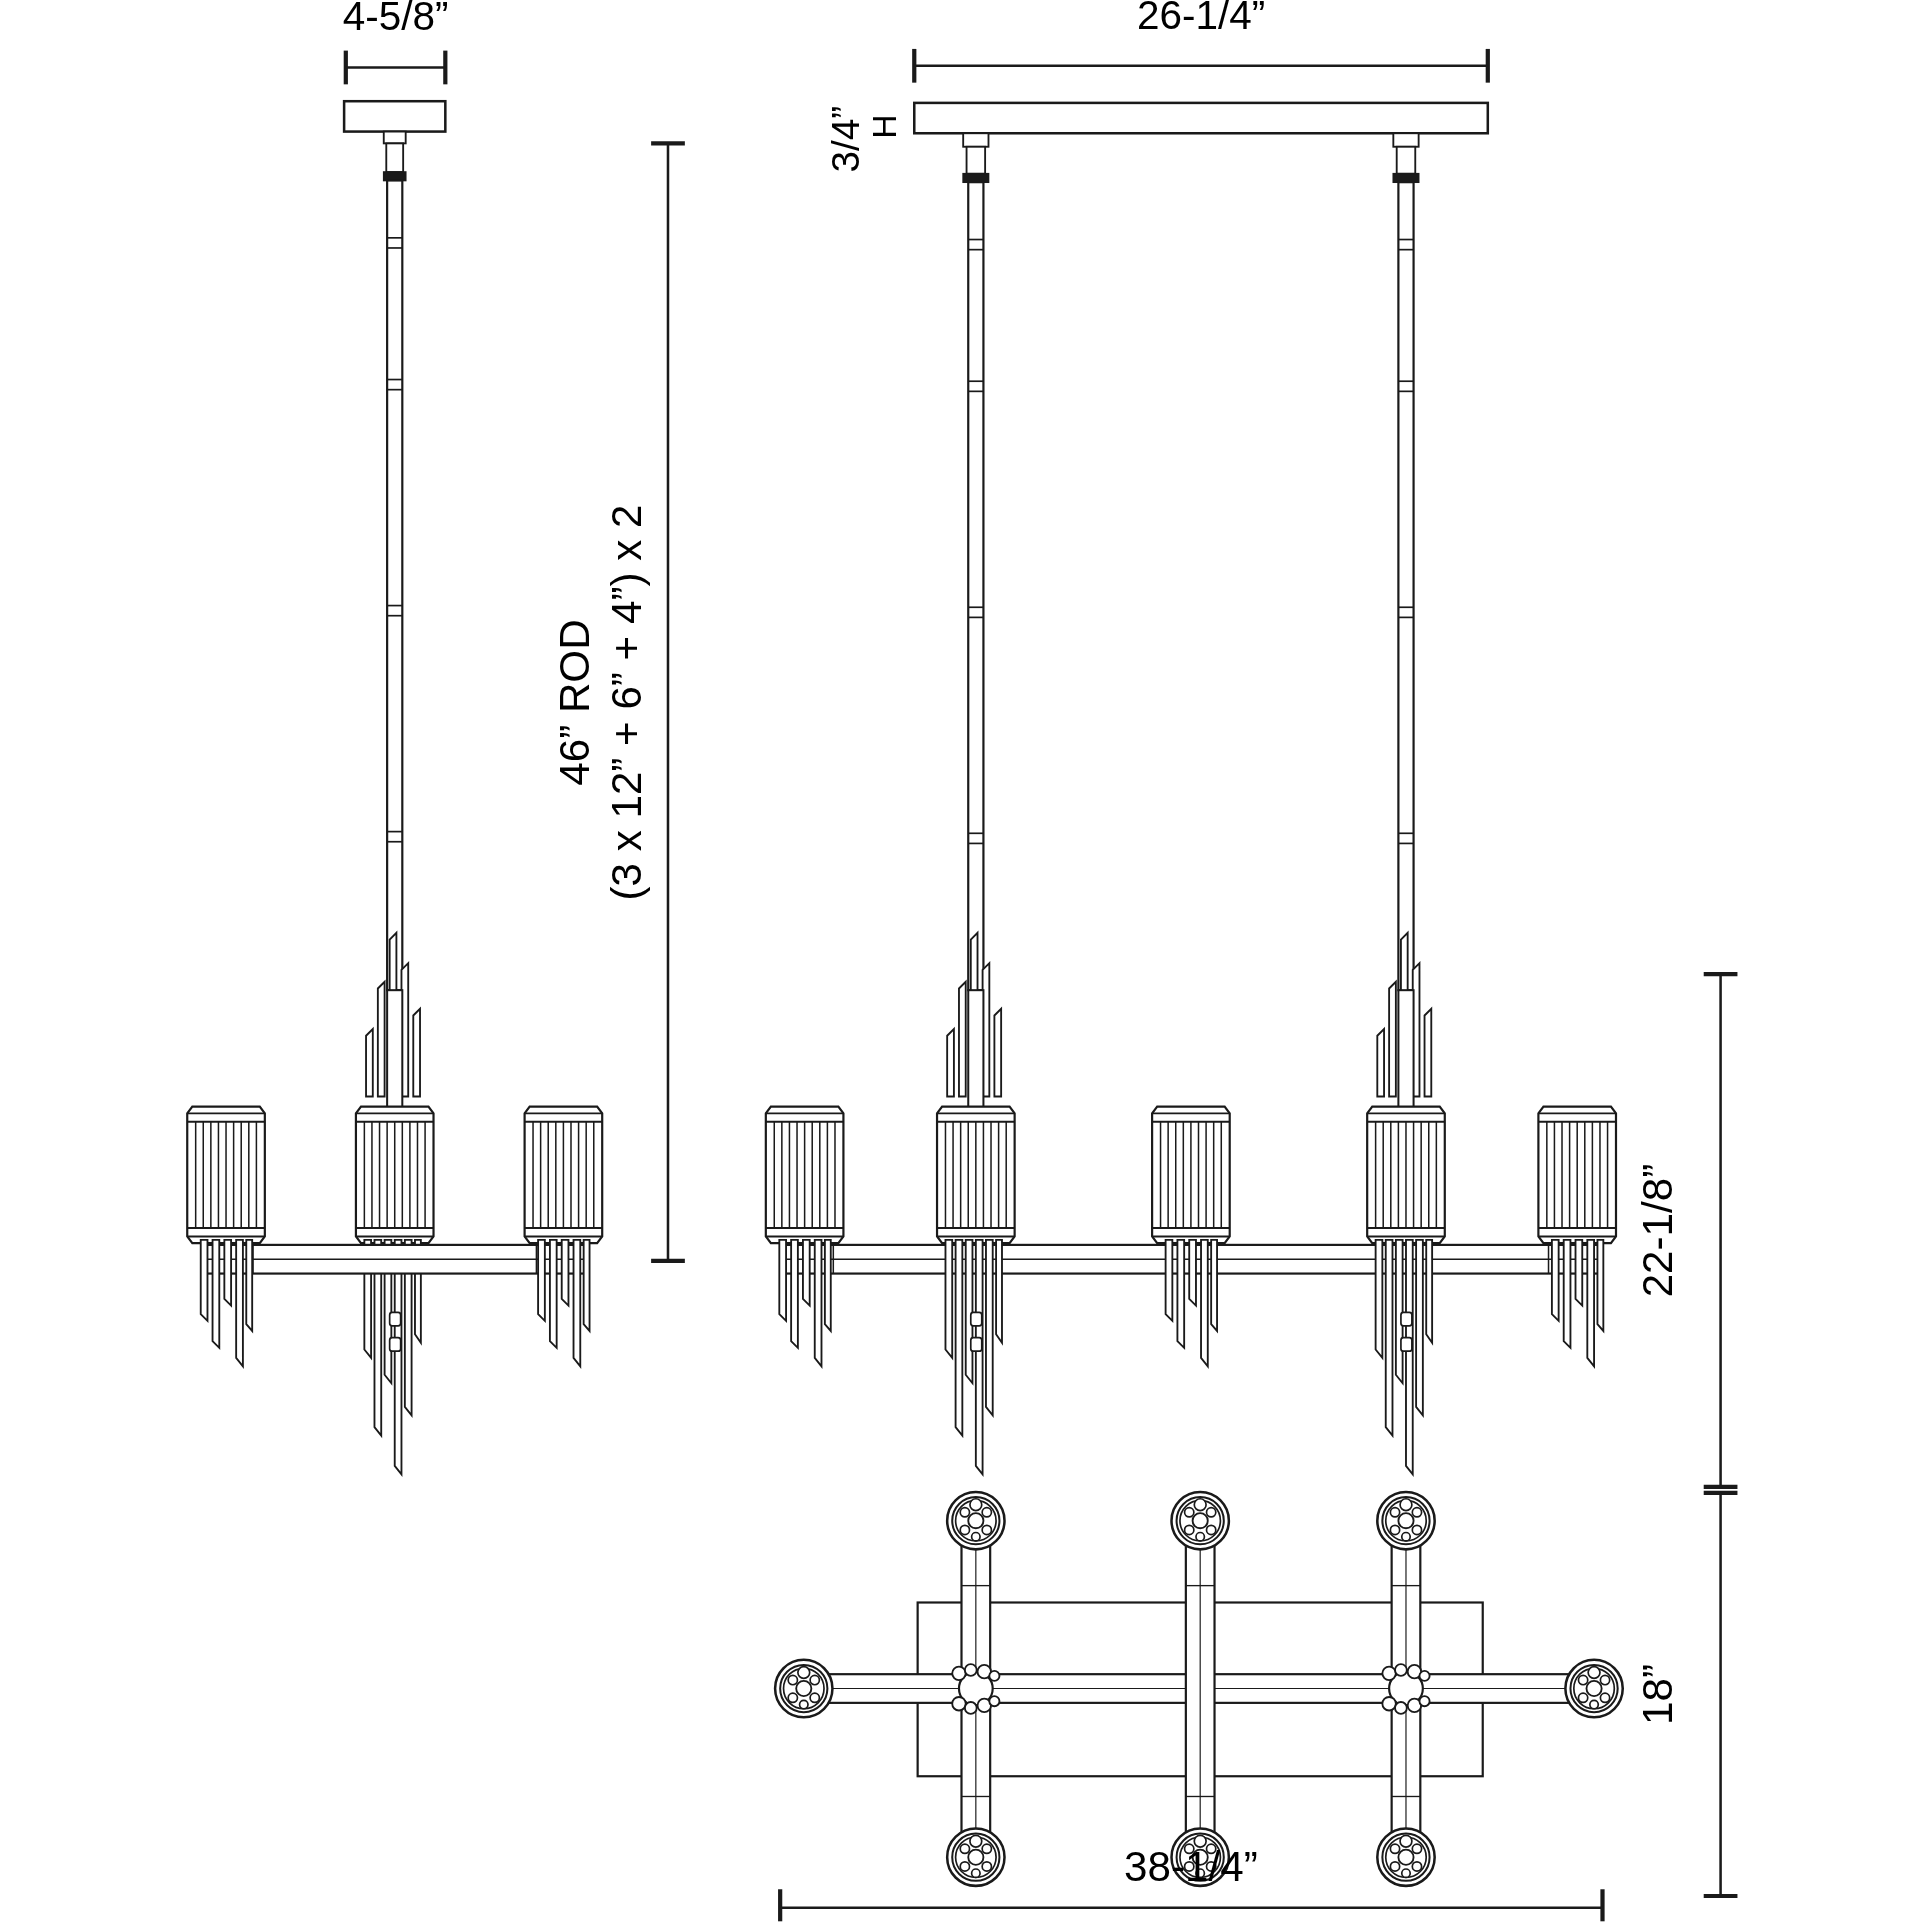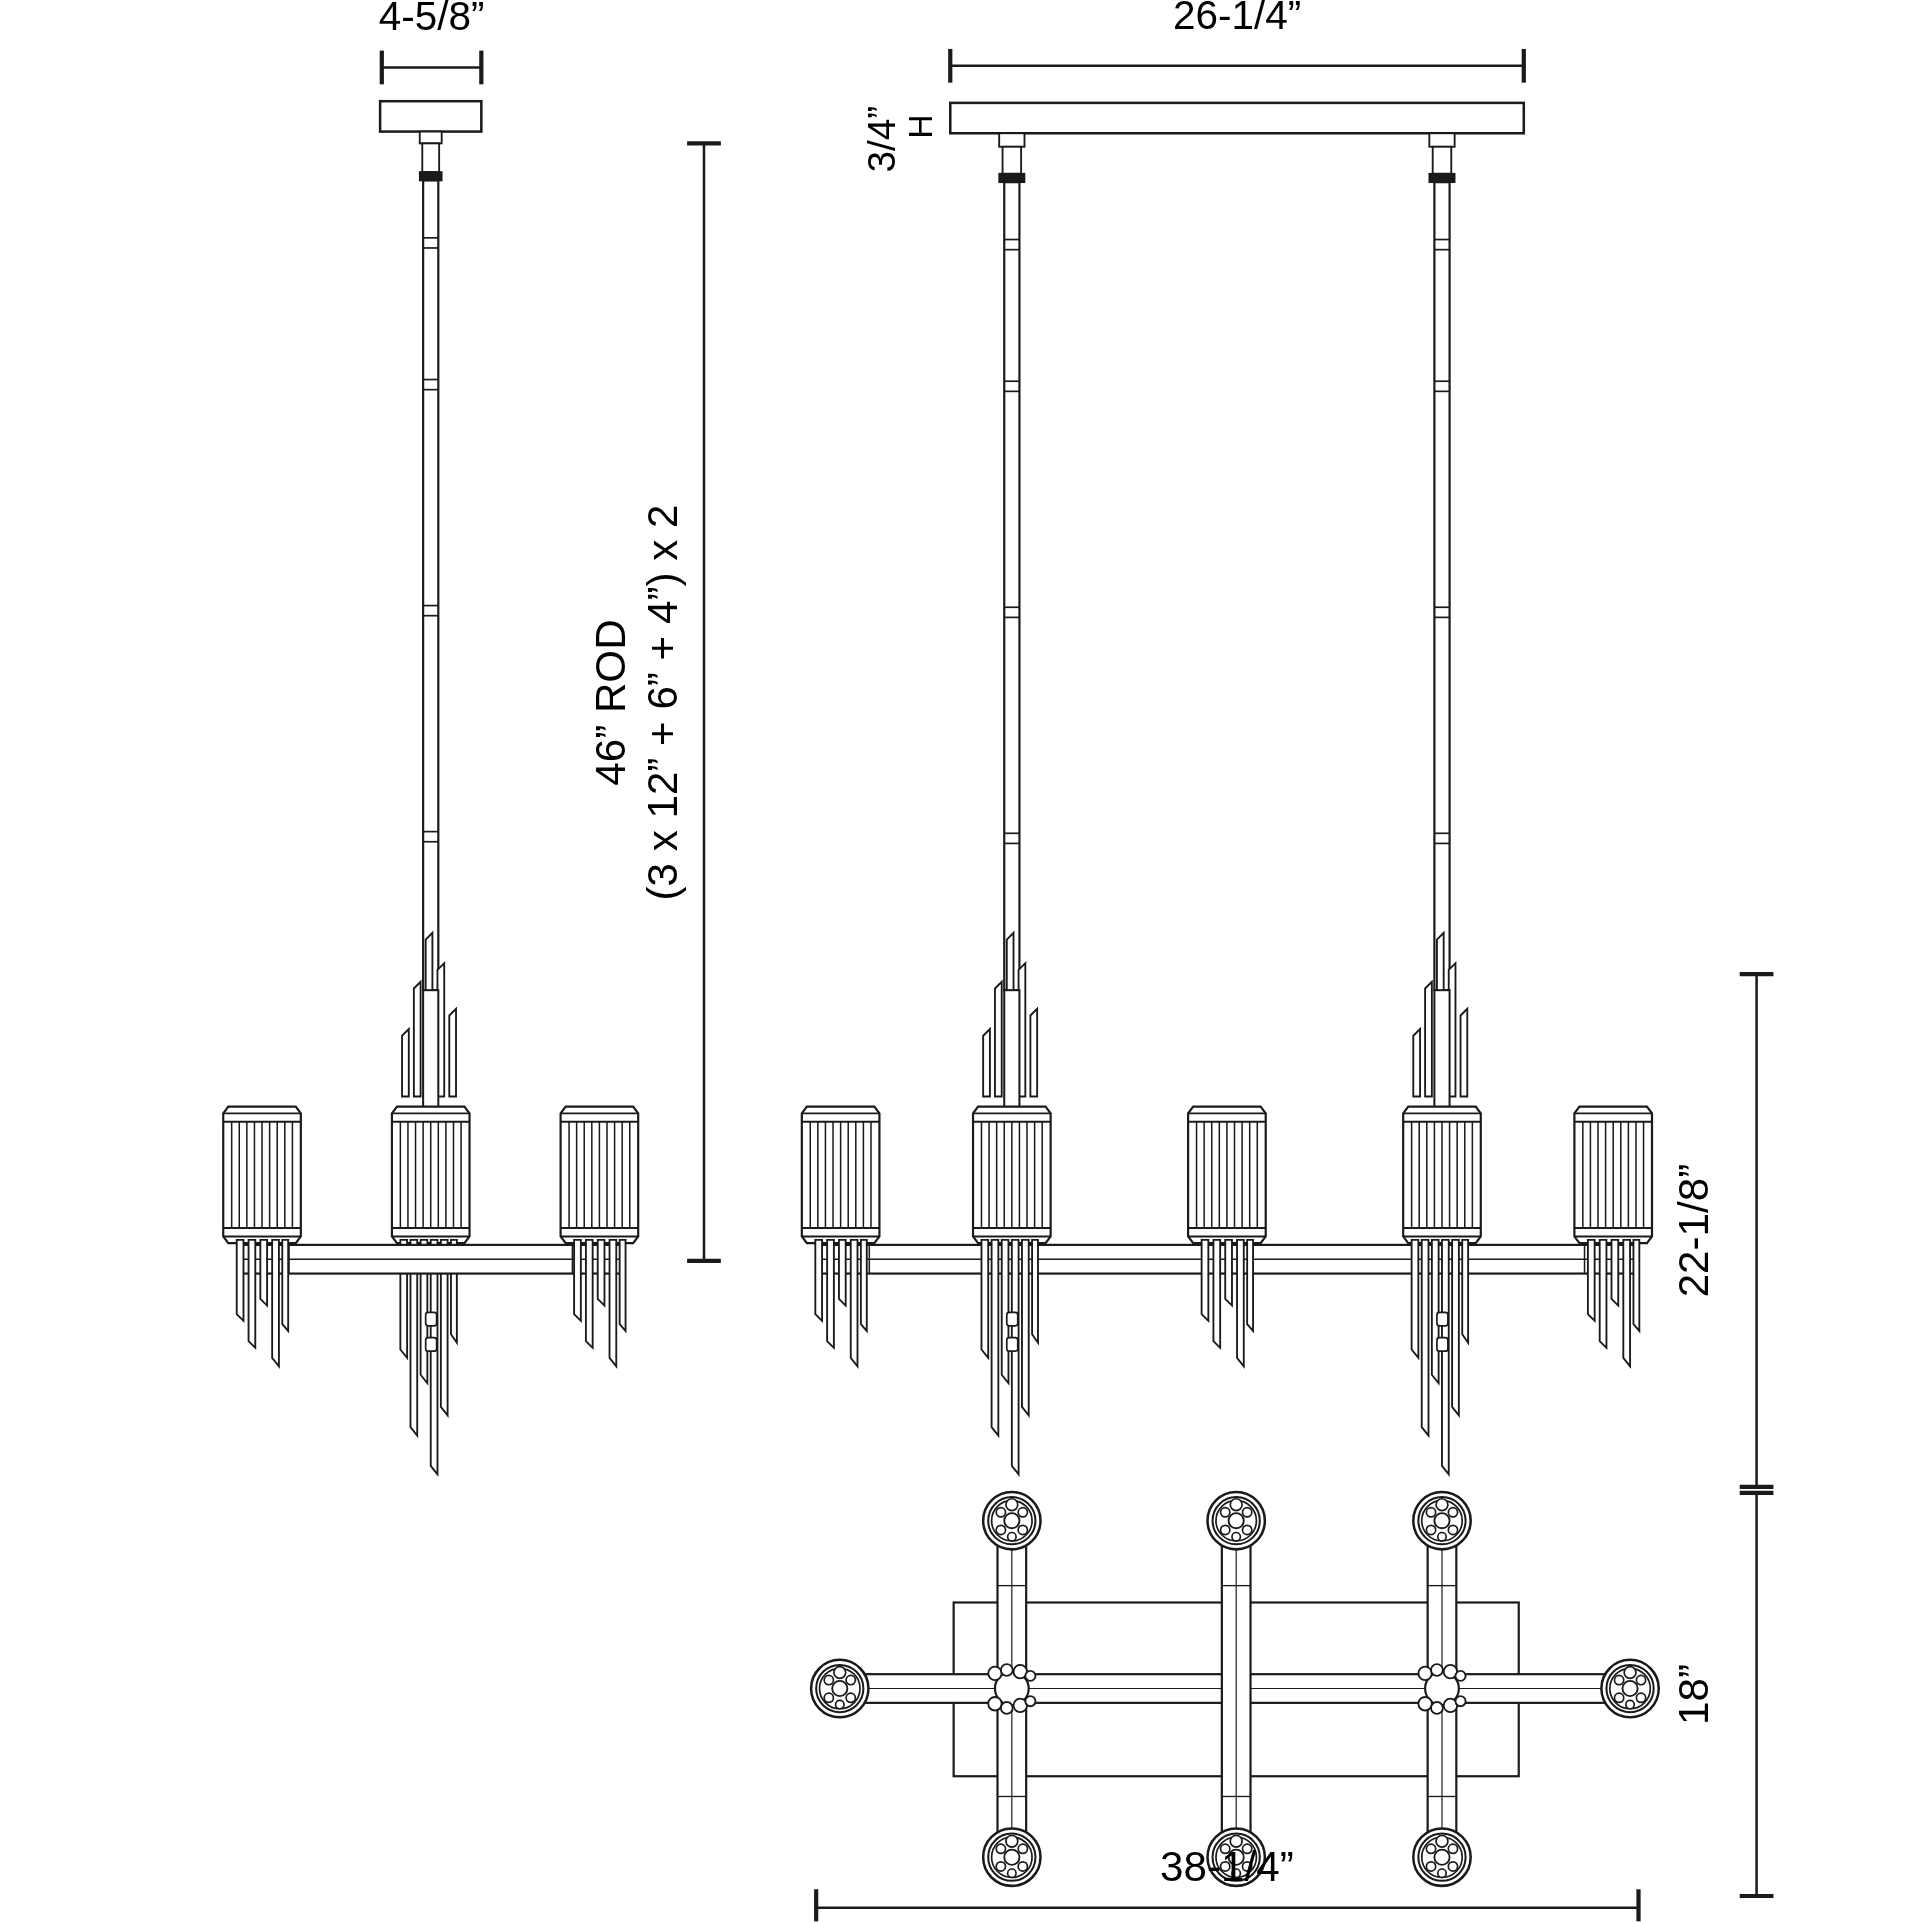--- a/index.html
+++ b/index.html
@@ -1,19 +1,19 @@
 <!DOCTYPE html>
 <html style="font-size:13.5px"><head>
 <meta charset="utf-8">
 <title>Fixture Dimension Drawing</title>
 <style>
   html,body{margin:0;padding:0;background:#ffffff;}
   body{width:1923px;height:1923px;overflow:hidden;
        font-family:"Liberation Sans","DejaVu Sans",sans-serif;color:#000;}
-  #stage{position:relative;width:1540px;height:1923px;background:#fff;padding-left:36px;}
+  #stage{position:relative;width:1540px;height:1923px;background:#fff;}
   svg{display:block;}
   .dimtext{font-family:"Liberation Sans","DejaVu Sans",sans-serif;
            font-weight:400;fill:#000;}
 </style>
 </head>
 <body>
 
 <div id="stage">
 <svg width="1923" height="1923" viewBox="0 0 2280 2280">
 

